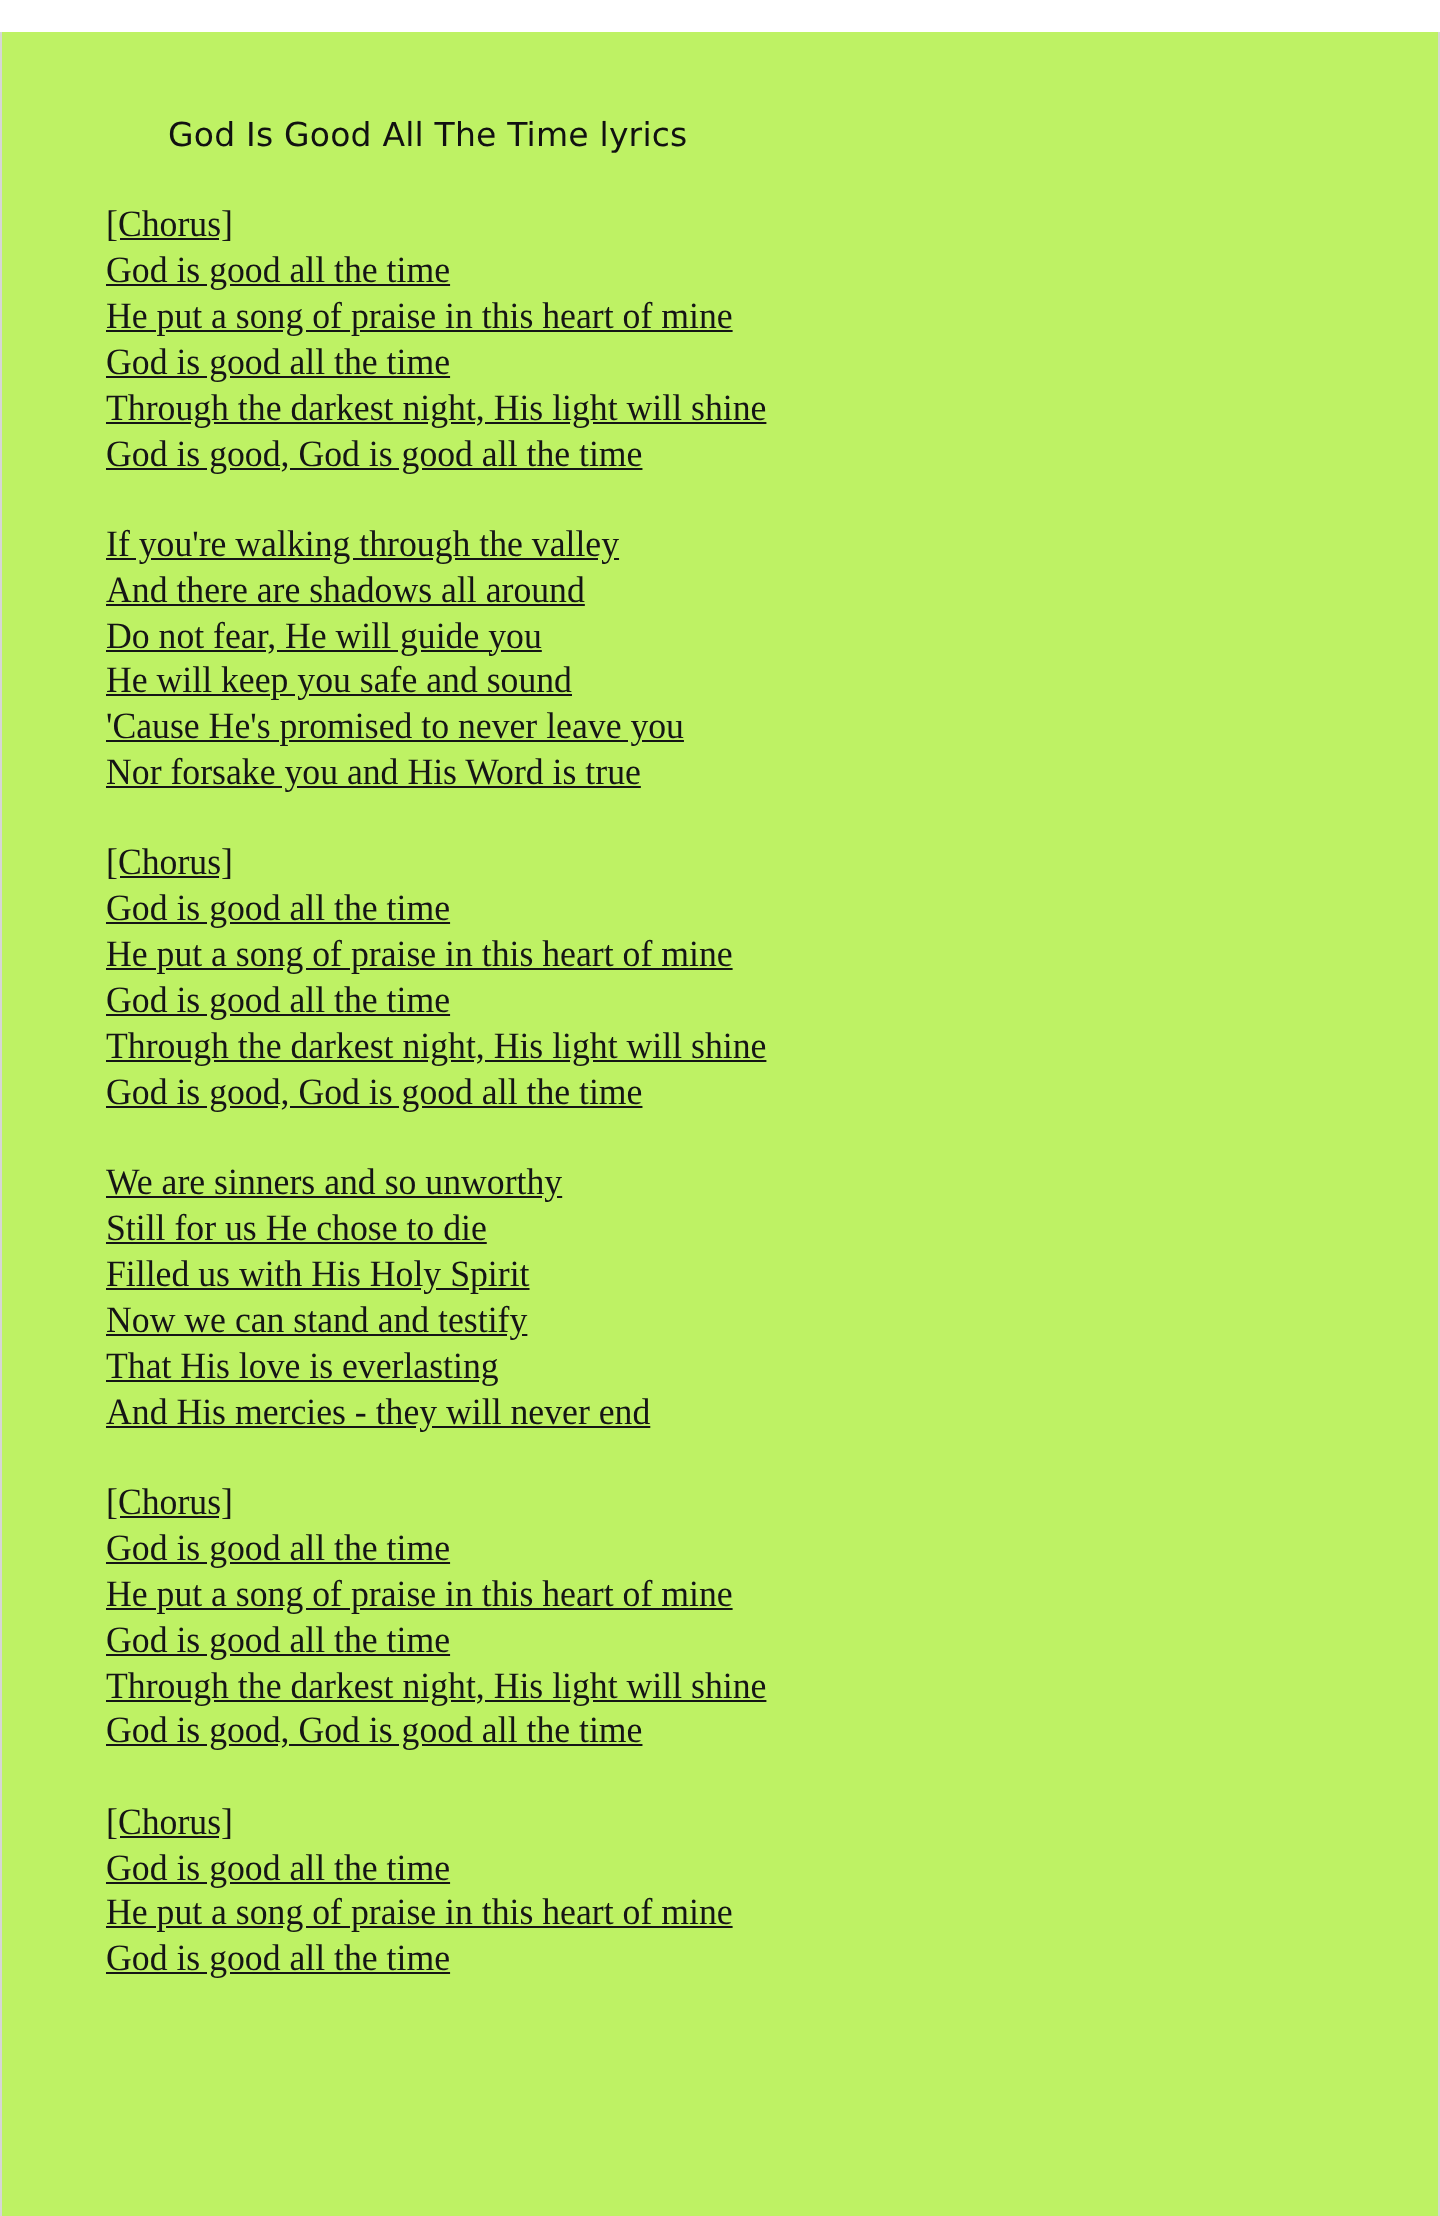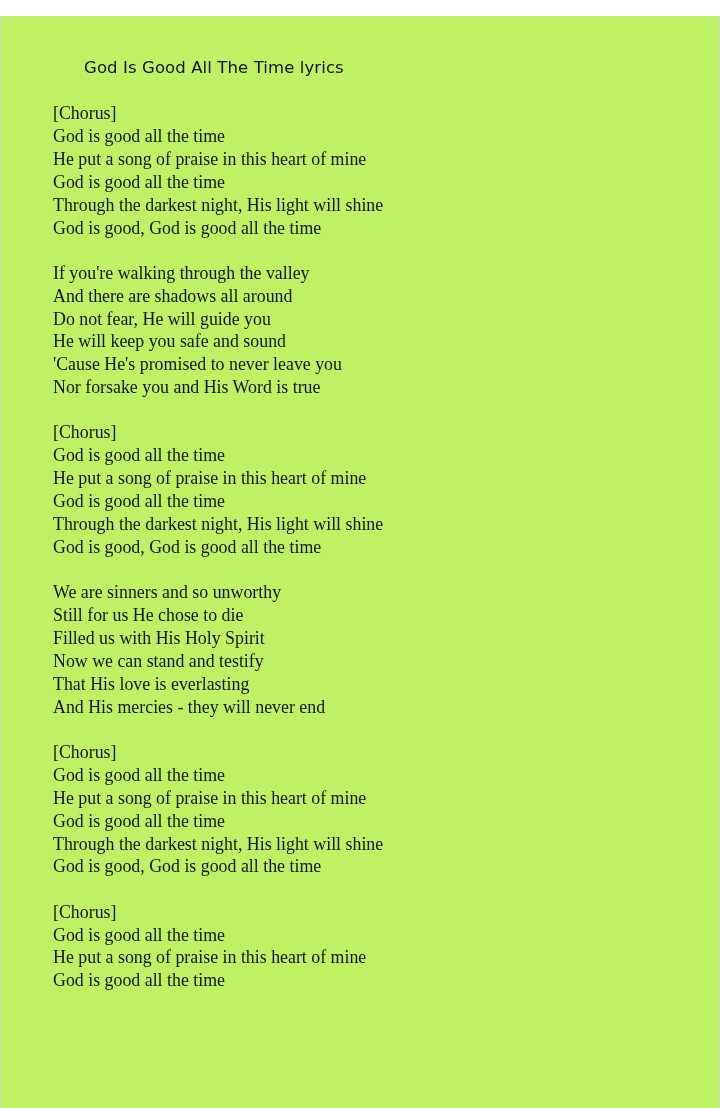--- a/index.html
+++ b/index.html
@@ -12,21 +12,21 @@
   .title {
     position: absolute; left: 83px; top: 42px;
     font-family: "DejaVu Sans", sans-serif; font-size: 16.5px; color: #111;
     letter-spacing: 0.1px; white-space: nowrap;
   }
   .lyrics {
     position: absolute; left: 52px; top: 86px;
     font-family: "Liberation Serif", serif; font-size: 18.6px; color: #151515;
     line-height: 22.9px;
   }
-  .stanza { margin: 0 0 22.3px 0; }
+  .stanza { margin: 0 0 22.3px 0; text-decoration: underline; }
   .line { white-space: nowrap; display: block; transform: scaleX(0.96); transform-origin: left; }
 </style>
 </head>
 <body>
 
 <div class="page">
   <div class="title">God Is Good All The Time lyrics</div>
 
   <div class="lyrics">
     <div class="stanza">

